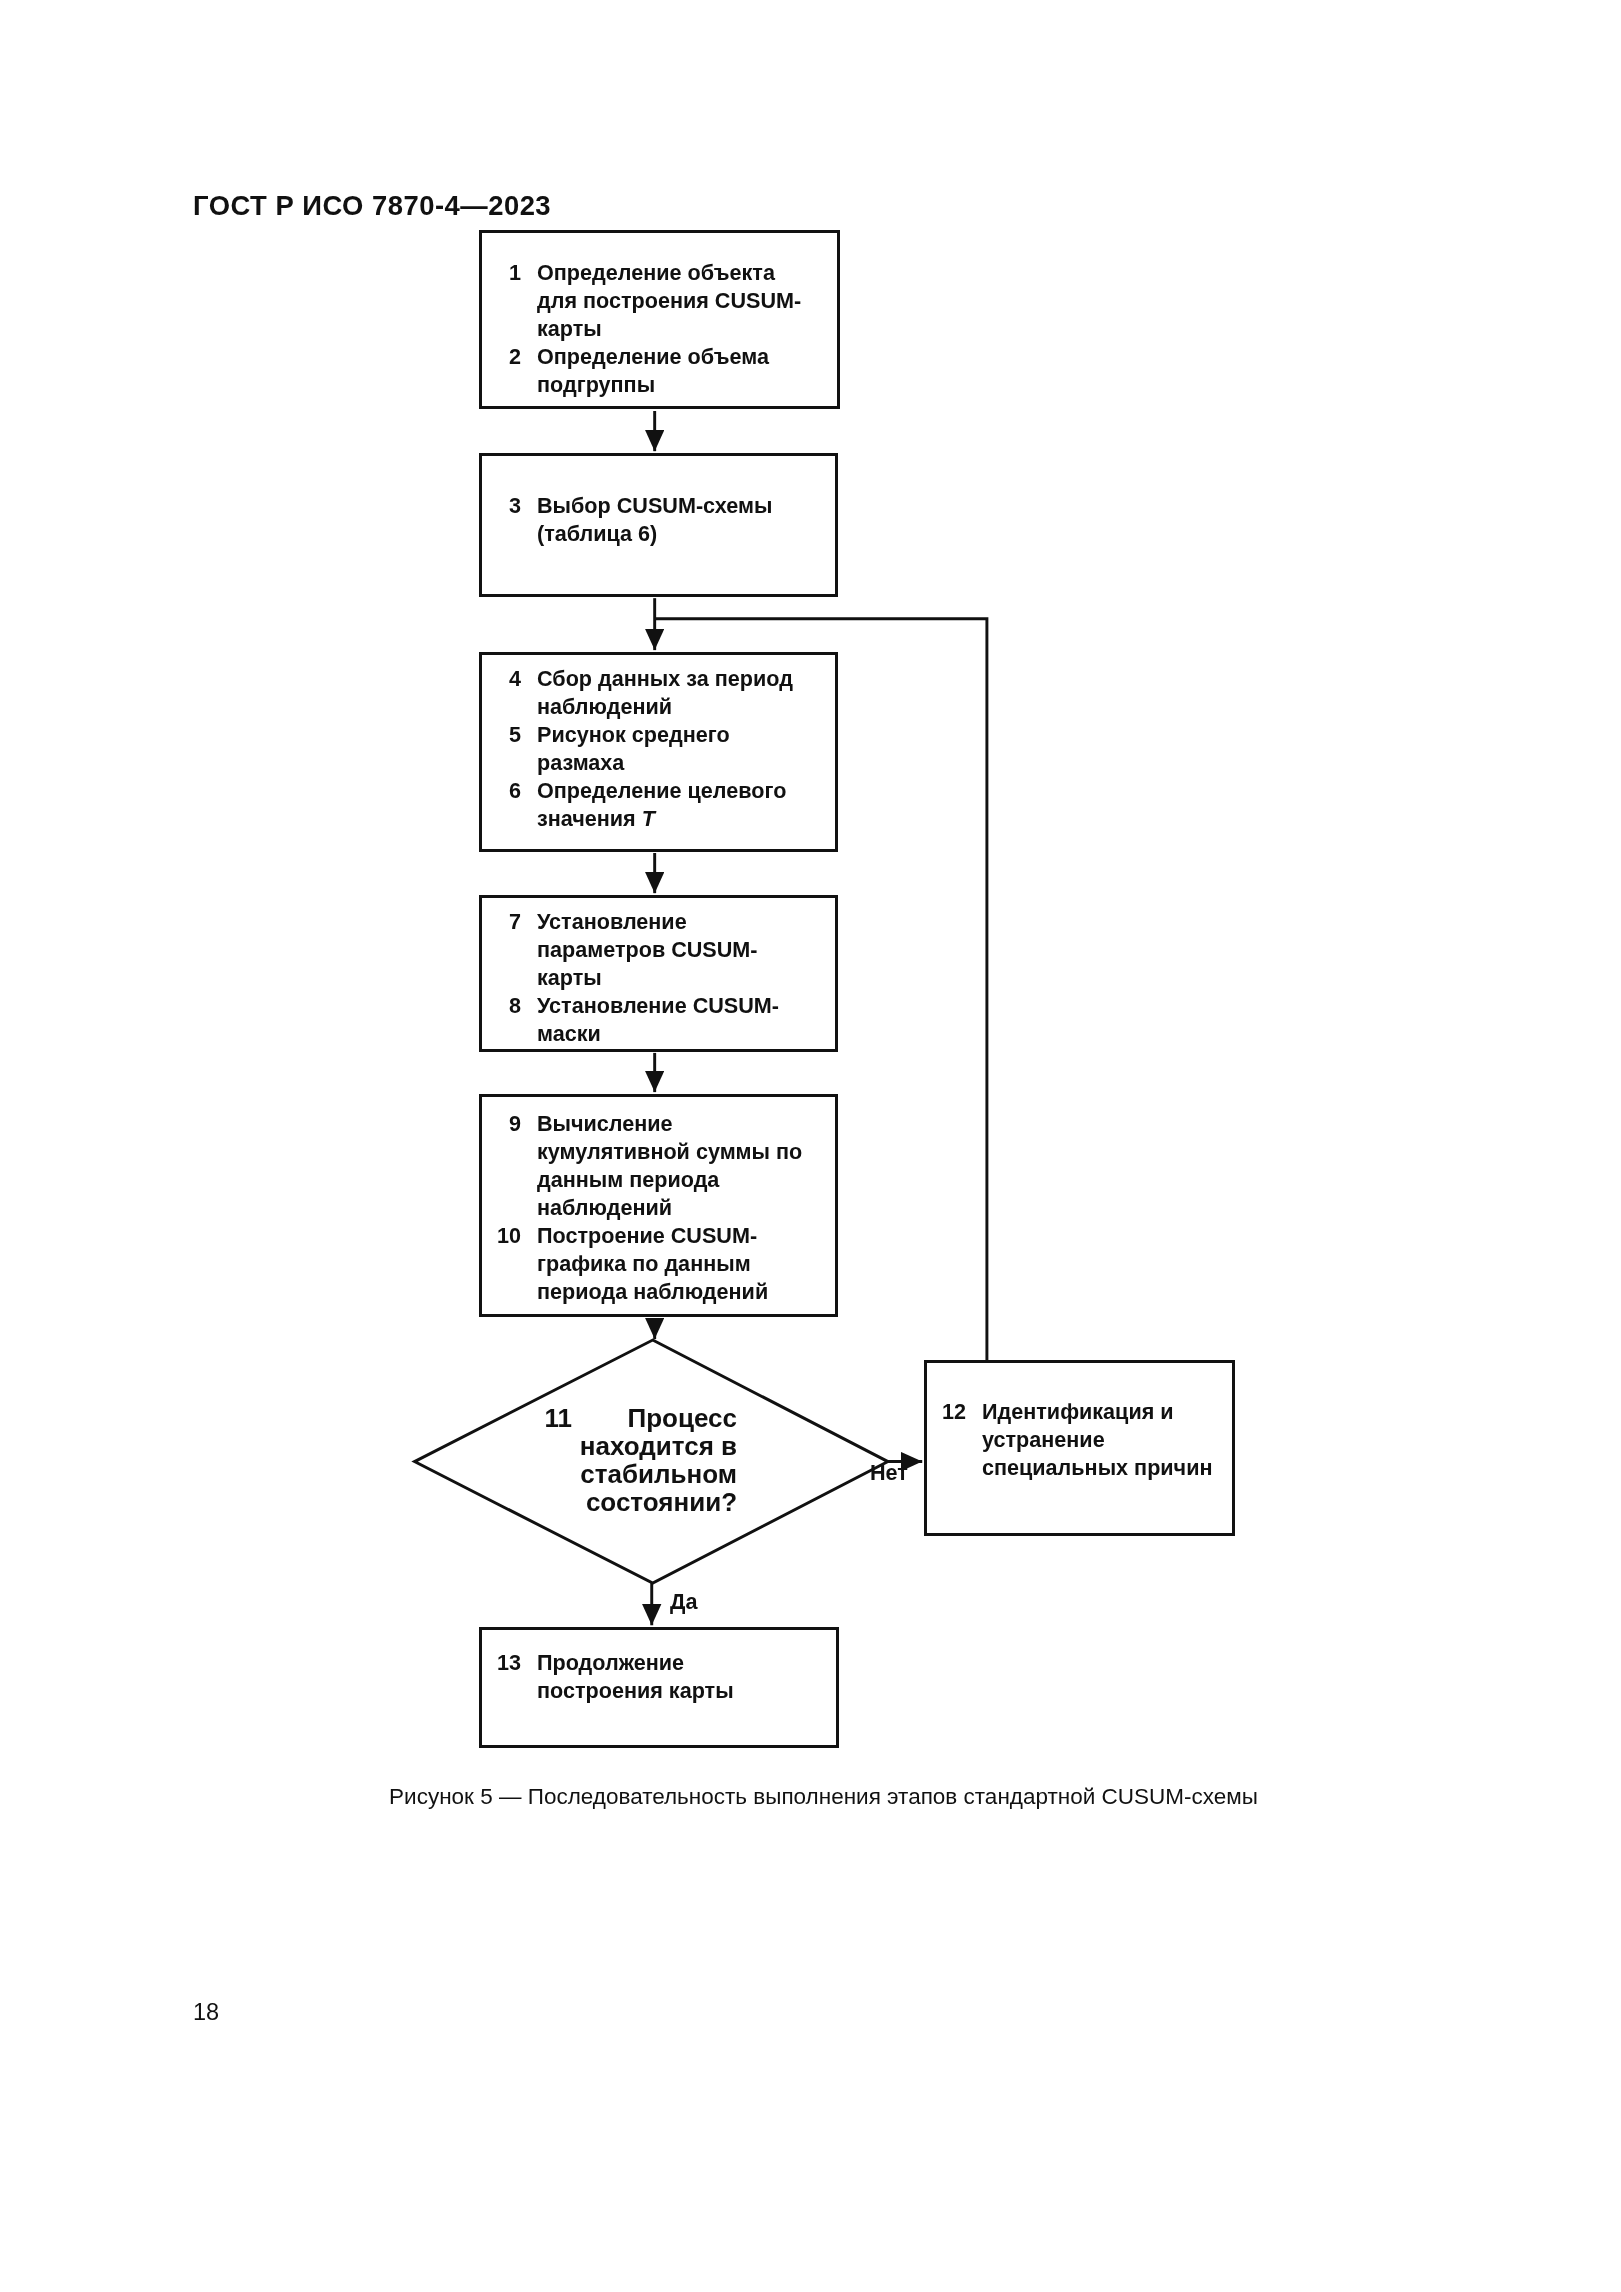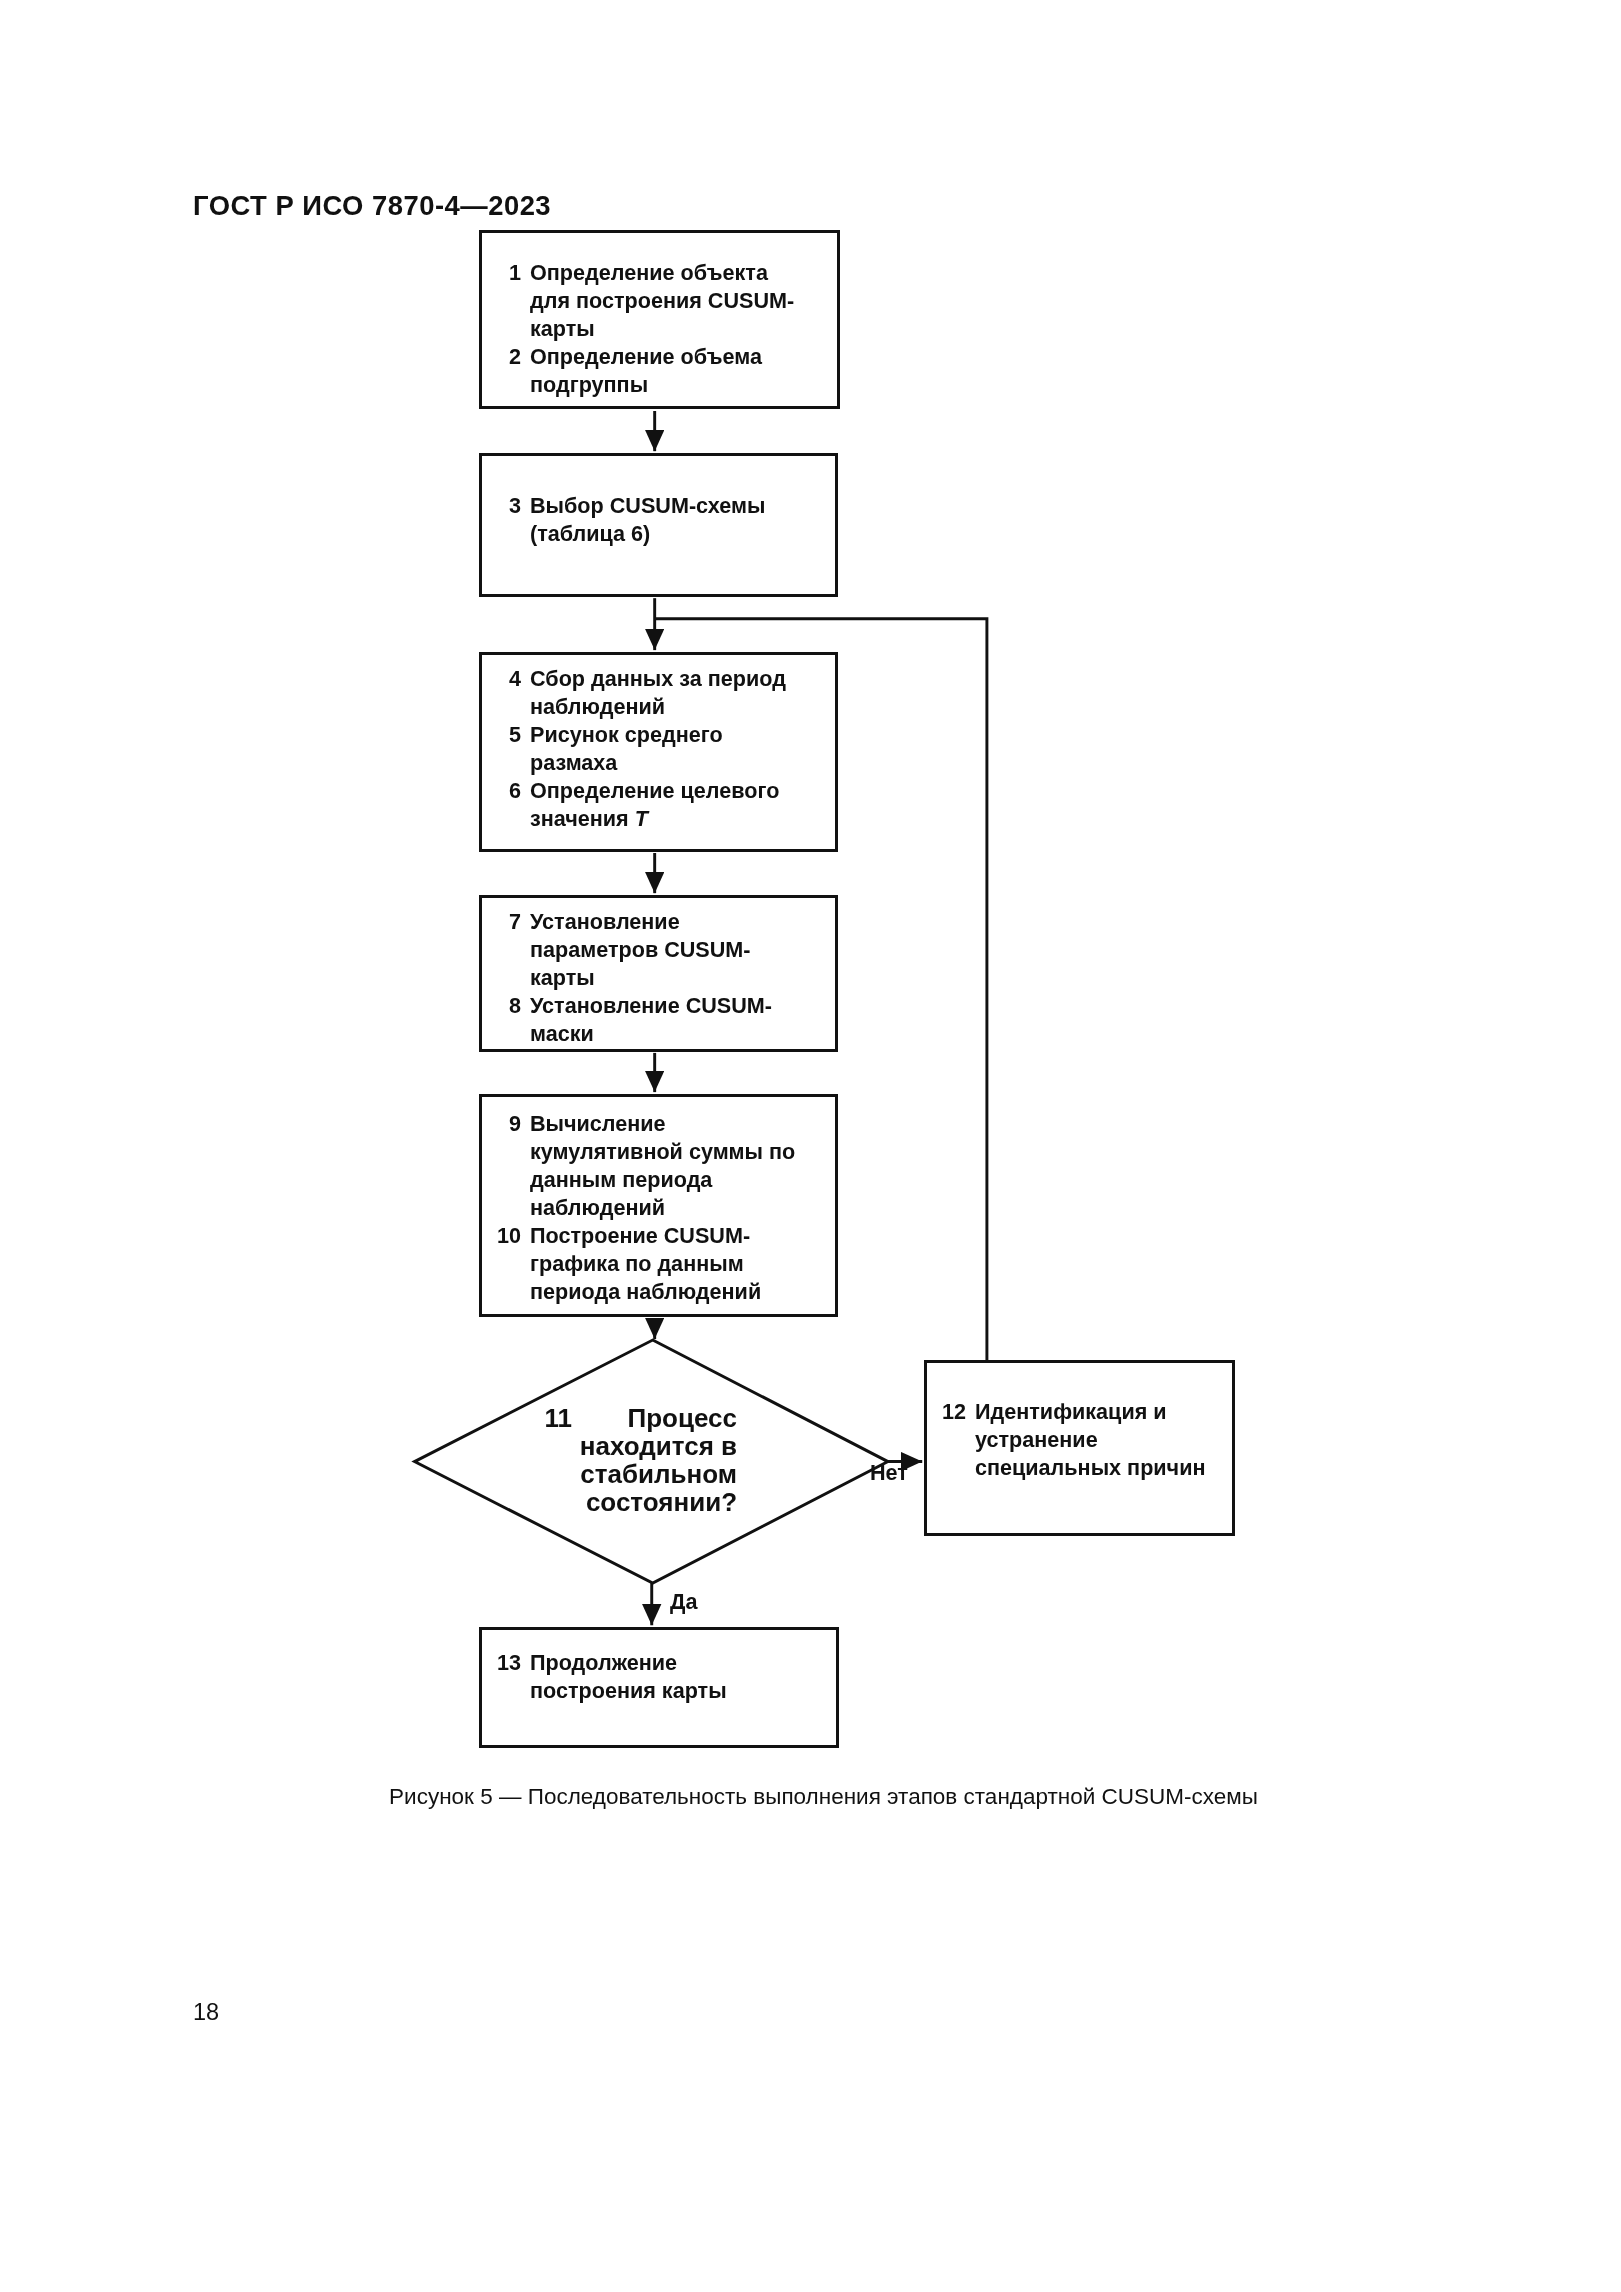--- a/index.html
+++ b/index.html
@@ -38,21 +38,21 @@
   .fc-item {
     display: flex;
     align-items: flex-start;
   }
   .fc-num {
     flex: none;
     width: 39px;
     text-align: right;
   }
   .fc-txt {
-    margin-left: 9px;
+    margin-left: 16px;
     white-space: pre-line;
   }
   .fc-txt i { font-style: italic; }
   .decision-content {
     position: absolute;
     left: 537px;
     top: 1404px;
     width: 235px;
     font-size: 26px;
     font-weight: 700;

